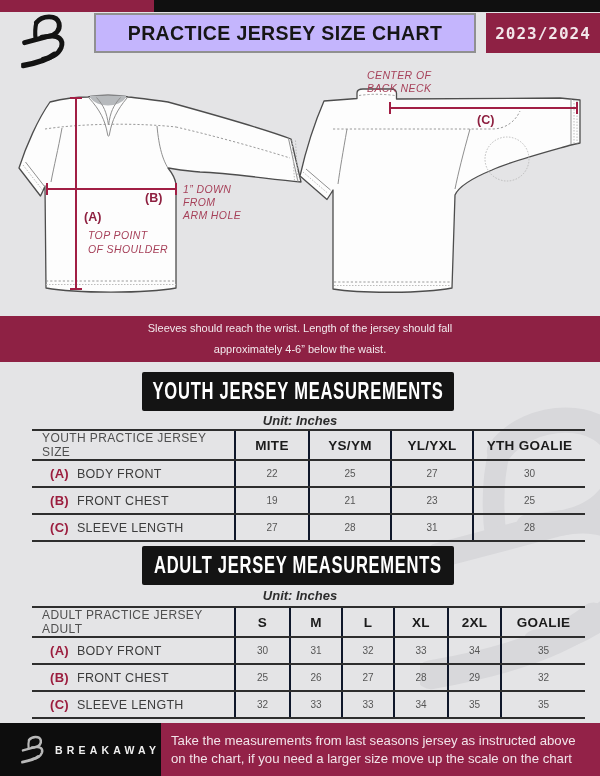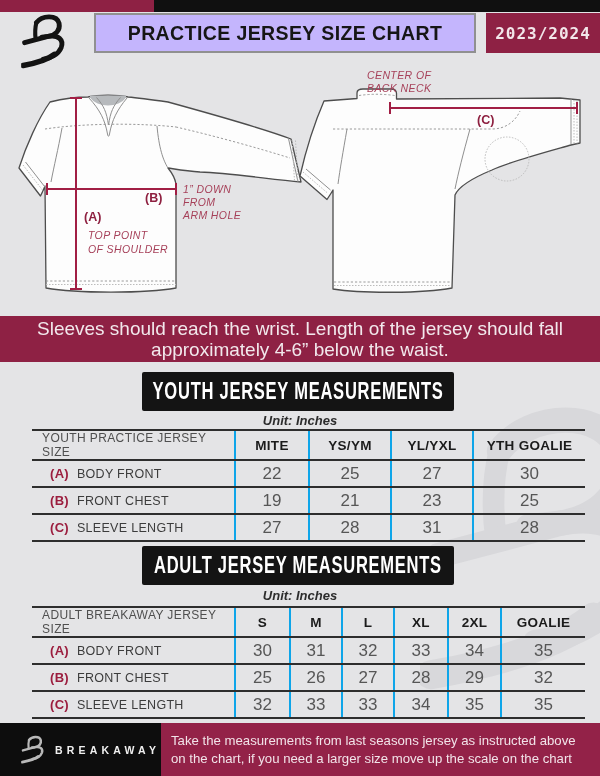--- a/index.html
+++ b/index.html
@@ -29,43 +29,43 @@
   .seam{fill:none;stroke:#8f8f8f;stroke-width:1;}
   .rib{fill:none;stroke:#bcbcbc;stroke-width:1;stroke-dasharray:1.5 1.5;}
   .meas{stroke:#a11e44;stroke-width:2;fill:none;}
   .ann{font-family:"Liberation Sans",sans-serif;font-style:italic;font-size:10.5px;
        fill:#a64059;letter-spacing:.4px;}
   .key{font-family:"Liberation Sans",sans-serif;font-weight:bold;font-size:12.5px;fill:#8e2040;}
 
   
   .notice{left:0;top:316px;width:600px;height:46px;background:#8e2144;display:flex;
           flex-direction:column;align-items:center;justify-content:center;z-index:1;}
-  .notice div{color:#f2e8ec;font-size:19px;line-height:21px;white-space:nowrap;}
+  .notice div{color:#f2e8ec;font-size:11px;line-height:21px;white-space:nowrap;}
 
   
   .sec-banner{left:142px;width:312px;height:39px;background:#141414;border-radius:2px;
               display:flex;align-items:center;justify-content:center;z-index:1;}
   .sec-banner span{color:#ffffff;font-size:23px;font-weight:bold;letter-spacing:1px;
                    white-space:nowrap;transform:scale(.72,1.04);}
   .unit{left:0;width:600px;text-align:center;font-style:italic;font-weight:bold;
         font-size:13px;color:#2d2d2d;z-index:1;}
 
   
   .size-table{left:32px;width:553px;border-collapse:collapse;z-index:1;position:absolute;
               table-layout:fixed;}
   .size-table th,.size-table td{border-top:2px solid #2e2e2e;border-bottom:2px solid #2e2e2e;
               height:25px;padding:0;background:transparent;}
-  .size-table .vline{border-left:2px solid #0ea5e9;}
+  .size-table .vline{border-left:2px solid #0f172a;}
   .size-table th.rowhead{text-align:left;padding-left:10px;color:#4f4f4f;font-size:12px;
               font-weight:normal;letter-spacing:.4px;}
   .size-table th.size{font-size:13.5px;color:#1b1b1b;letter-spacing:.3px;}
   .size-table td.label{text-align:left;padding-left:18px;font-size:12.5px;color:#3c3c3c;
               letter-spacing:.3px;}
   .size-table td.label .key-cell{color:#9b1d3e;font-weight:bold;font-size:13px;margin-right:8px;}
-  .size-table td.val{text-align:center;font-size:17px;color:#565656;}
+  .size-table td.val{text-align:center;font-size:10px;color:#565656;}
 
   
   .watermark{left:420px;top:400px;width:260px;height:304px;color:#d8d8db;z-index:0;}
 
   
   .footer-black{left:0;top:723px;width:161px;height:53px;background:#0d0d0d;display:flex;
                 align-items:center;padding-left:21px;box-sizing:border-box;z-index:2;}
   .footer-black .wordmark{color:#f0f0f0;font-size:10.5px;font-weight:bold;letter-spacing:4.2px;
                 margin-left:8px;}
   .footer-maroon{left:161px;top:723px;width:439px;height:53px;background:#932248;
@@ -231,21 +231,21 @@
       <col style="width:203px">
         <col style="width:55px">
         <col style="width:52px">
         <col style="width:52px">
       <col style="width:54px">
         <col style="width:53px">
         <col style="width:84px">
     </colgroup>
     <tbody>
         <tr>
-      <th class="rowhead">ADULT BREAKAWAY JERSEY SIZE</th>
+      <th class="rowhead">ADULT PRACTICE JERSEY ADULT</th>
       <th class="size vline">S</th>
       <th class="size vline">M</th>
       <th class="size vline">L</th>
       <th class="size vline">XL</th>
       <th class="size vline">2XL</th>
       <th class="size vline">GOALIE</th>
     </tr>
     <tr>
       <td class="label"><span class="key-cell">(A)</span><span>BODY FRONT</span></td>
       <td class="val vline">30</td>

